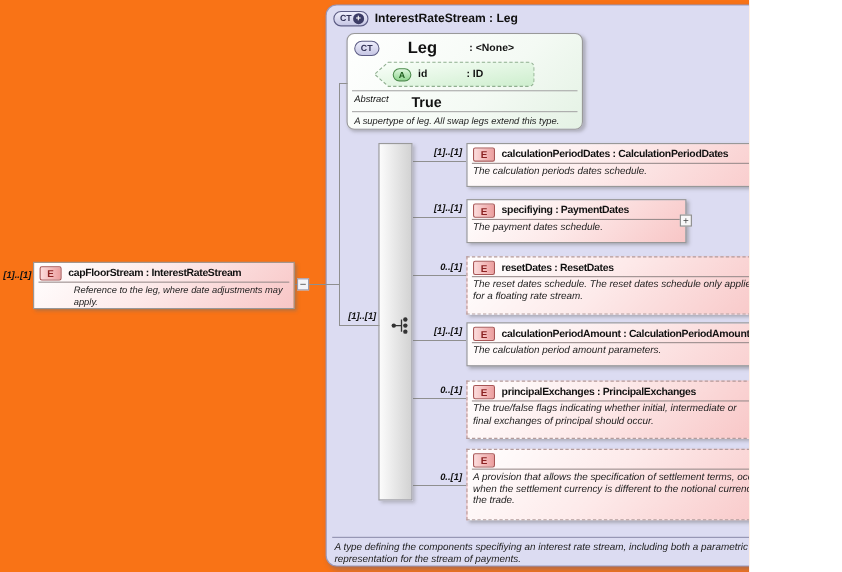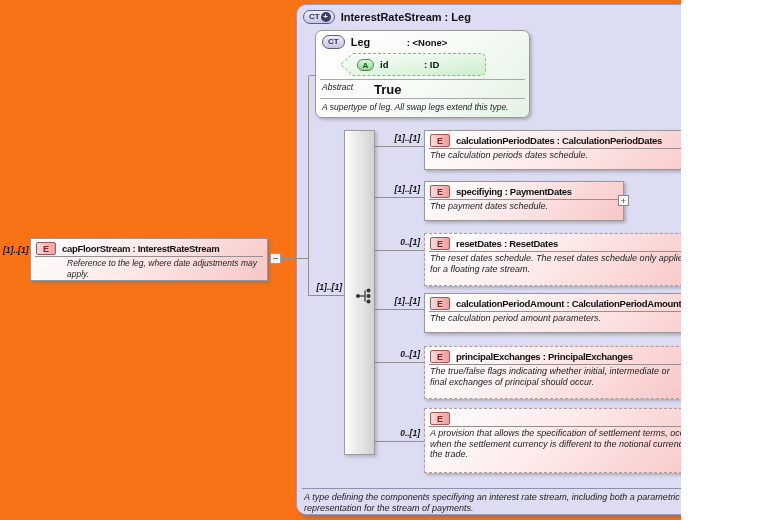--- a/index.html
+++ b/index.html
@@ -71,21 +71,21 @@
   }
 
   
   .legbox {
     position:absolute; left:315px; top:30px; width:215px; height:88px; z-index:3;
     background:linear-gradient(135deg,#ffffff 0%,#f4faf4 60%,#e4f2e4 100%);
     border:1px solid #999999; border-radius:7px;
     box-shadow:2px 2px 3px rgba(110,110,110,0.4); overflow:hidden;
   }
   .leg-head { display:flex; align-items:center; gap:6px; padding:4px 6px 2px; }
-  .leg-name { font-weight:bold; font-size:11px; width:50px; }
+  .leg-name { font-weight:bold; font-size:15px; width:50px;margin-left:20px; }
   .leg-type { font-weight:bold; font-size:9.5px; white-space:nowrap; }
   .attr-wrap { position:relative; margin:2px 0 3px 24px; width:146px; height:23px; }
   .attr-svg { position:absolute; left:0; top:0; }
   .attr-content { position:absolute; inset:0; display:flex; align-items:center; gap:6px; padding-left:17px; }
   .attr-name { font-weight:bold; font-size:9.5px; width:38px; }
   .attr-type { font-weight:bold; font-size:9.5px; white-space:nowrap; }
   .leg-sep { border-top:1px solid #a8a8a8; margin:1px 4px; }
   .prop-row { display:flex; align-items:flex-start; padding:1px 6px 0; }
   .prop-label { font-style:italic; font-size:8.5px; width:52px; }
   .prop-value { font-weight:bold; font-size:13px; }

